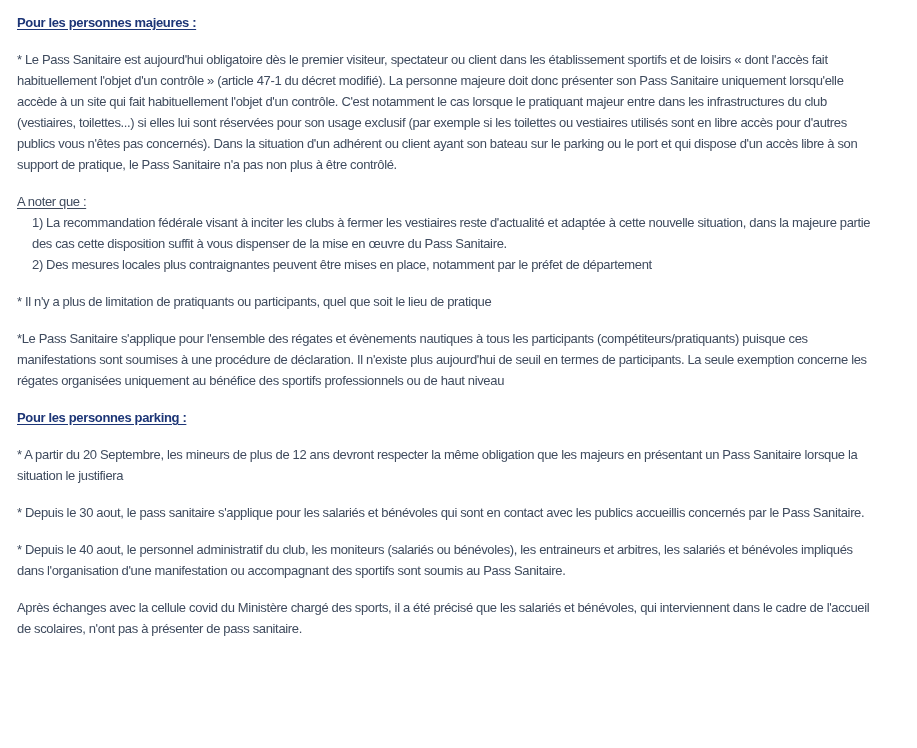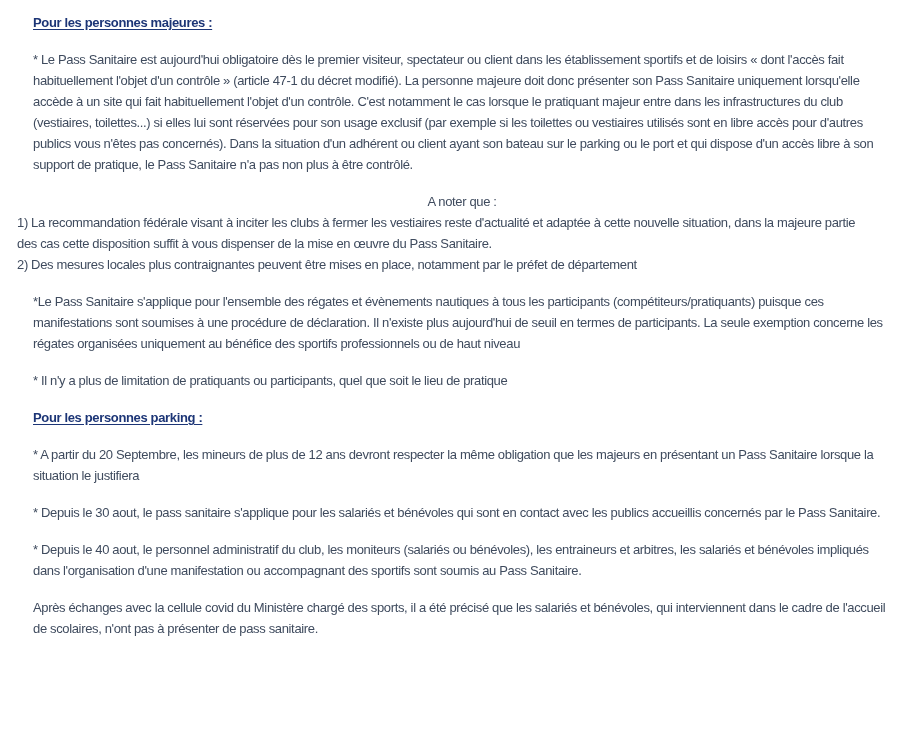--- a/index.html
+++ b/index.html
@@ -18,36 +18,37 @@
     height: 748px;
     padding: 12px 10px 10px 17px;
     font-family: "Liberation Sans", "DejaVu Sans", sans-serif;
     font-size: 13px;
     letter-spacing: -0.35px;
     line-height: 21px;
     color: #3f4b5e;
     overflow: hidden;
   }
   .block {
-    margin: 0 0 16px 16px;
+    margin: 0 0 16px 0;
     white-space: pre;
   }
   .heading {
     color: #1c3576;
     font-weight: 700;
     text-decoration: underline;
     text-underline-offset: 2px;
   }
   .note-title {
+    text-decoration: underline;
     text-underline-offset: 2px;
     white-space: pre;
-    text-align: center;
   }
   .note-body {
     white-space: pre;
+    margin-left: 15px;
   }
   .note-block {
     margin: 0 0 16px 0;
   }
 </style>
 </head>
 <body>
 
 <div class="doc">
 
@@ -60,25 +61,25 @@
 publics vous n'êtes pas concernés). Dans la situation d'un adhérent ou client ayant son bateau sur le parking ou le port et qui dispose d'un accès libre à son
 support de pratique, le Pass Sanitaire n'a pas non plus à être contrôlé.</div>
 
   <div class="note-block">
     <div class="note-title">A noter que :</div>
     <div class="note-body">1) La recommandation fédérale visant à inciter les clubs à fermer les vestiaires reste d'actualité et adaptée à cette nouvelle situation, dans la majeure partie
 des cas cette disposition suffit à vous dispenser de la mise en œuvre du Pass Sanitaire.
 2) Des mesures locales plus contraignantes peuvent être mises en place, notamment par le préfet de département</div>
   </div>
 
+  <div class="block">* Il n'y a plus de limitation de pratiquants ou participants, quel que soit le lieu de pratique</div>
+
   <div class="block">*Le Pass Sanitaire s'applique pour l'ensemble des régates et évènements nautiques à tous les participants (compétiteurs/pratiquants) puisque ces
 manifestations sont soumises à une procédure de déclaration. Il n'existe plus aujourd'hui de seuil en termes de participants. La seule exemption concerne les
 régates organisées uniquement au bénéfice des sportifs professionnels ou de haut niveau</div>
-
-  <div class="block">* Il n'y a plus de limitation de pratiquants ou participants, quel que soit le lieu de pratique</div>
 
   <div class="block heading">Pour les personnes parking :</div>
 
 
   <div class="block">* A partir du 20 Septembre, les mineurs de plus de 12 ans devront respecter la même obligation que les majeurs en présentant un Pass Sanitaire lorsque la
 situation le justifiera</div>
 
 
 
   <div class="block">* Depuis le 30 aout, le pass sanitaire s'applique pour les salariés et bénévoles qui sont en contact avec les publics accueillis concernés par le Pass Sanitaire.</div>

